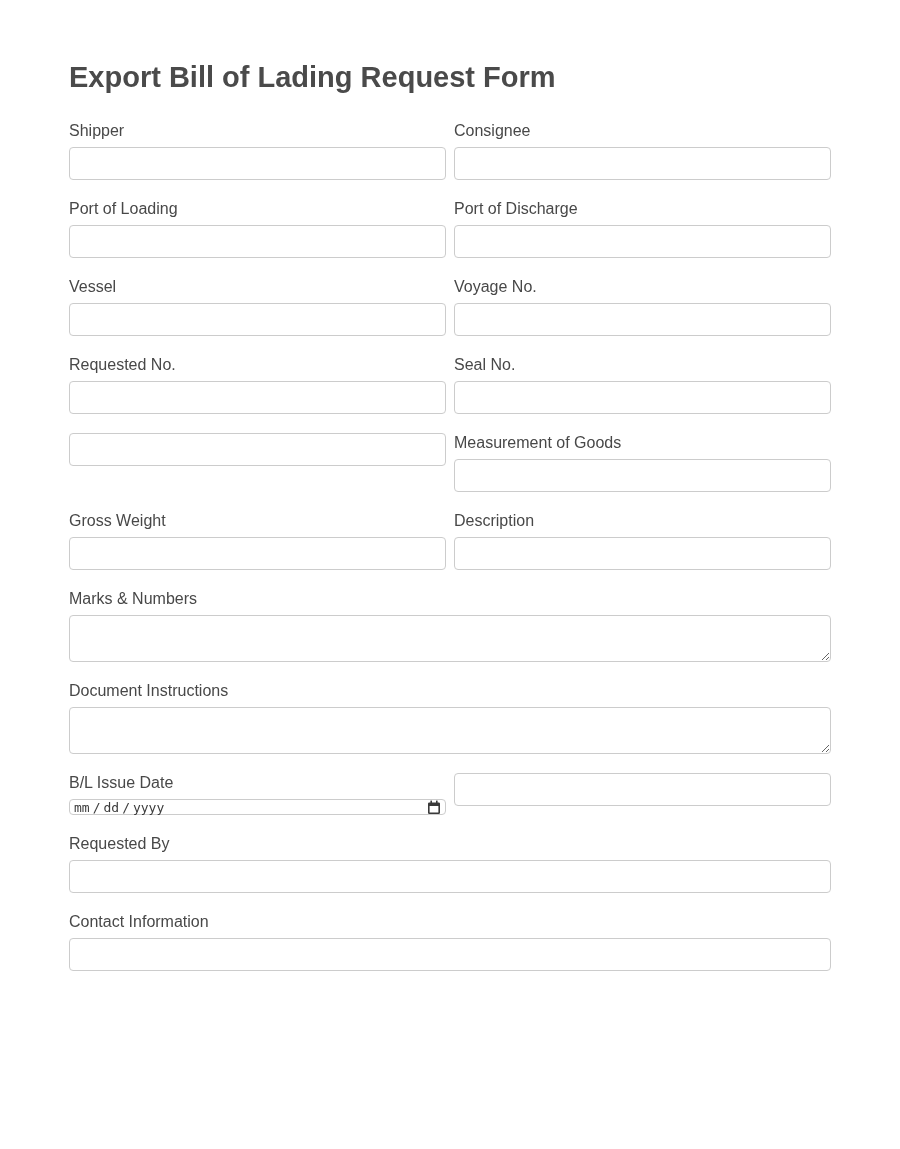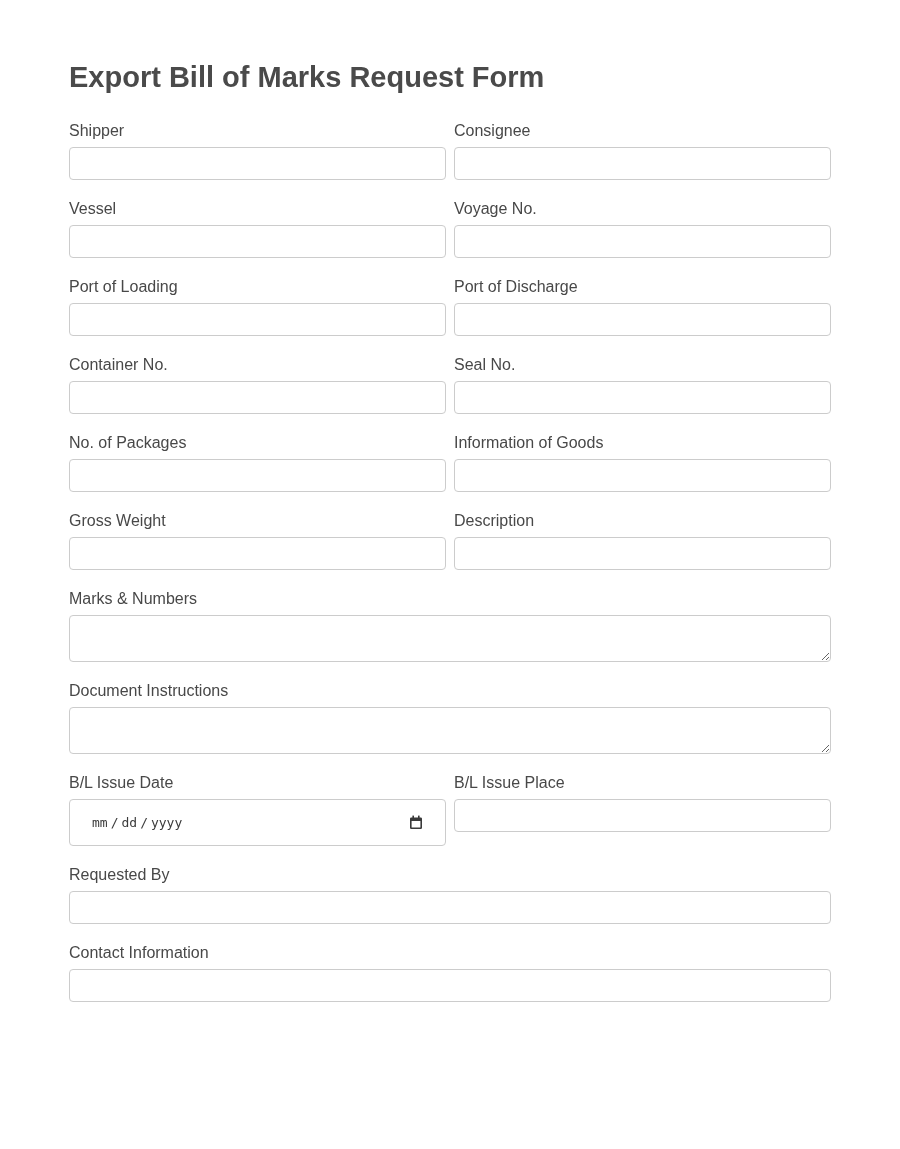--- a/index.html
+++ b/index.html
@@ -44,96 +44,95 @@
   input[type="text"] {
     height: 33px;
     padding: 6px 10px;
   }
   textarea {
     height: 47px;
     padding: 6px 10px;
     resize: vertical;
   }
   .date-box {
-    height: 47px;
-    padding: 6px 22px;
+    height: 16px;
+    padding: 6px 4px;
     display: flex;
     align-items: center;
     justify-content: space-between;
     cursor: default;
   }
   .date-text {
     font-family: "DejaVu Sans Mono", monospace;
     font-size: 13px;
     color: #3b3b3b;
     white-space: nowrap;
   }
   .date-text .sep { margin: 0 3px; color: #3b3b3b; }
   .cal-icon { display: inline-flex; align-items: center; }
 </style>
 </head>
 <body>
 
 <div class="page">
-  <h1 class="page-title">Export Bill of Marks Request Form</h1>
+  <h1 class="page-title">Export Bill of Lading Request Form</h1>
 
   <form>
 
     <div class="row">
       <div class="field">
         <label>Shipper</label>
         <input type="text" aria-label="Shipper" style="">
       </div>
       <div class="field">
         <label>Consignee</label>
         <input type="text" aria-label="Consignee" style="">
       </div>
     </div>
 
 
     <div class="row">
       <div class="field">
+        <label>Port of Loading</label>
+        <input type="text" aria-label="Port of Loading" style="">
+      </div>
+      <div class="field">
+        <label>Port of Discharge</label>
+        <input type="text" aria-label="Port of Discharge" style="">
+      </div>
+    </div>
+
+    <div class="row">
+      <div class="field">
         <label>Vessel</label>
         <input type="text" aria-label="Vessel" style="">
       </div>
       <div class="field">
         <label>Voyage No.</label>
         <input type="text" aria-label="Voyage No." style="">
       </div>
     </div>
 
     <div class="row">
       <div class="field">
-        <label>Port of Loading</label>
-        <input type="text" aria-label="Port of Loading" style="">
-      </div>
-      <div class="field">
-        <label>Port of Discharge</label>
-        <input type="text" aria-label="Port of Discharge" style="">
-      </div>
-    </div>
-
-    <div class="row">
-      <div class="field">
-        <label>Container No.</label>
+        <label>Requested No.</label>
         <input type="text" aria-label="Container No." style="">
       </div>
       <div class="field">
         <label>Seal No.</label>
         <input type="text" aria-label="Seal No." style="">
       </div>
     </div>
 
     <div class="row">
       <div class="field">
-        <label>No. of Packages</label>
         <input type="text" aria-label="No. of Packages" style="">
       </div>
       <div class="field">
-        <label>Information of Goods</label>
+        <label>Measurement of Goods</label>
         <input type="text" aria-label="Description of Goods" style="">
       </div>
     </div>
 
     <div class="row">
       <div class="field">
         <label>Gross Weight</label>
         <input type="text" aria-label="Gross Weight" style="">
       </div>
       <div class="field">
@@ -161,21 +160,20 @@
             <svg width="14" height="15" viewBox="0 0 14 15" xmlns="http://www.w3.org/2000/svg">
               <rect x="1.8" y="3.2" width="10.4" height="10" rx="0.5" fill="none" stroke="#3a3a3a" stroke-width="1.6"></rect>
               <rect x="1.8" y="3.2" width="10.4" height="2.8" fill="#3a3a3a"></rect>
               <rect x="3.4" y="0.6" width="1.6" height="2.6" fill="#3a3a3a"></rect>
               <rect x="9.0" y="0.6" width="1.6" height="2.6" fill="#3a3a3a"></rect>
             </svg>
           </span>
         </div>
       </div>
       <div class="field">
-        <label>B/L Issue Place</label>
         <input type="text" aria-label="B/L Issue Place" style="">
       </div>
     </div>
 
     <div class="field">
       <label>Requested By</label>
       <input type="text" aria-label="Requested By" style="">
     </div>
 
     <div class="field">

